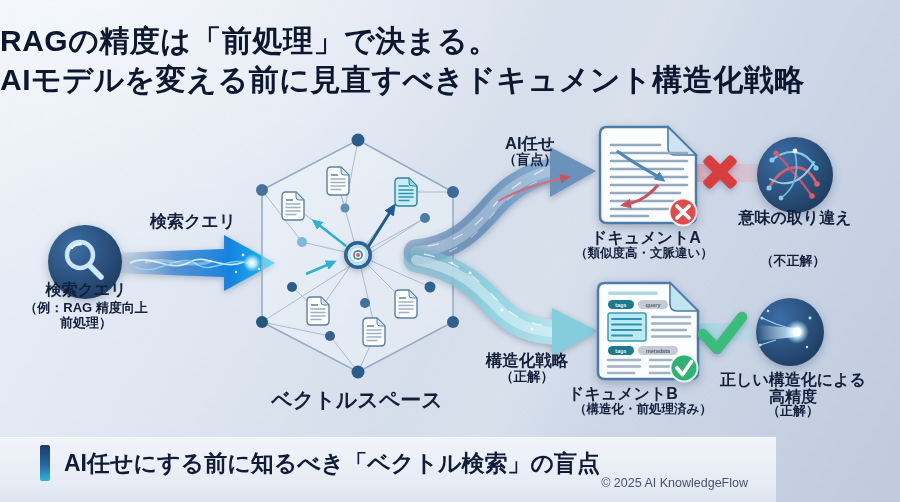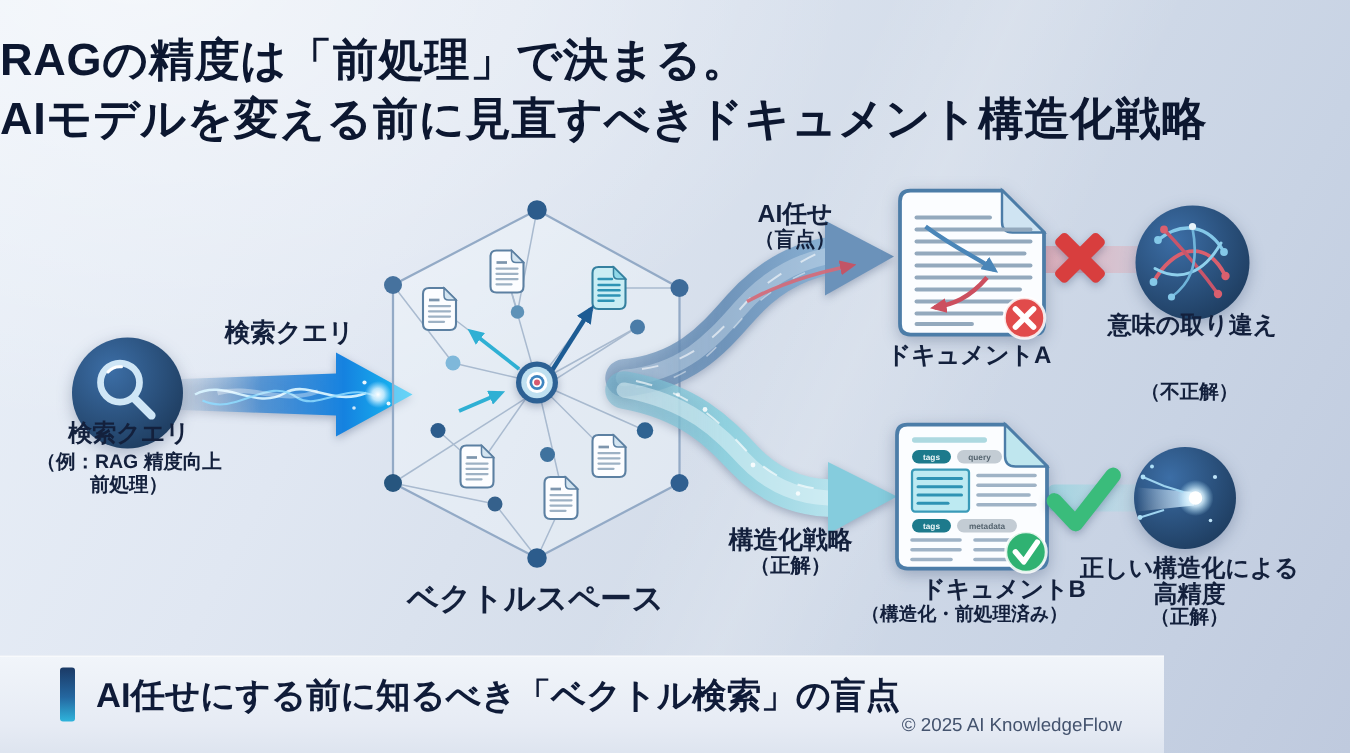--- a/index.html
+++ b/index.html
@@ -322,21 +322,22 @@
   <div class="lbl sub" style="left:86px;top:301px;font-size:13px;">（例：RAG 精度向上</div>
   <div class="lbl sub" style="left:86px;top:316px;font-size:13px;">前処理）</div>
   <div class="lbl" style="left:357px;top:388px;font-size:21px;">ベクトルスペース</div>
 
   <div class="lbl" style="left:530px;top:134px;font-size:16.5px;">AI任せ</div>
   <div class="lbl sub" style="left:530px;top:152px;font-size:13.5px;">（盲点）</div>
   <div class="lbl" style="left:527px;top:351px;font-size:16.5px;">構造化戦略</div>
   <div class="lbl sub" style="left:527px;top:369px;font-size:13.5px;">（正解）</div>
 
   <div class="lbl" style="left:646px;top:229px;font-size:16px;text-align:right;">ドキュメントA</div>
-  <div class="lbl" style="left:669px;top:385px;font-size:16px;">ドキュメントB</div>
+  <div class="lbl sub" style="left:644px;top:246px;font-size:12.5px;">（類似度高・文脈違い）</div>
+  <div class="lbl" style="left:623px;top:385px;font-size:16px;">ドキュメントB</div>
   <div class="lbl sub" style="left:643px;top:402px;font-size:12.5px;">（構造化・前処理済み）</div>
 
   <div class="lbl" style="left:795px;top:209px;font-size:16px;">意味の取り違え</div>
   <div class="lbl sub" style="left:793px;top:227px;font-size:13px;margin-top:27px;">（不正解）</div>
   <div class="lbl" style="left:793px;top:371px;font-size:16px;">正しい構造化による</div>
   <div class="lbl" style="left:793px;top:388px;font-size:16px;">高精度</div>
   <div class="lbl sub" style="left:793px;top:404px;font-size:13px;">（正解）</div>
 
   <div class="banner">
     <div class="accent"></div>

